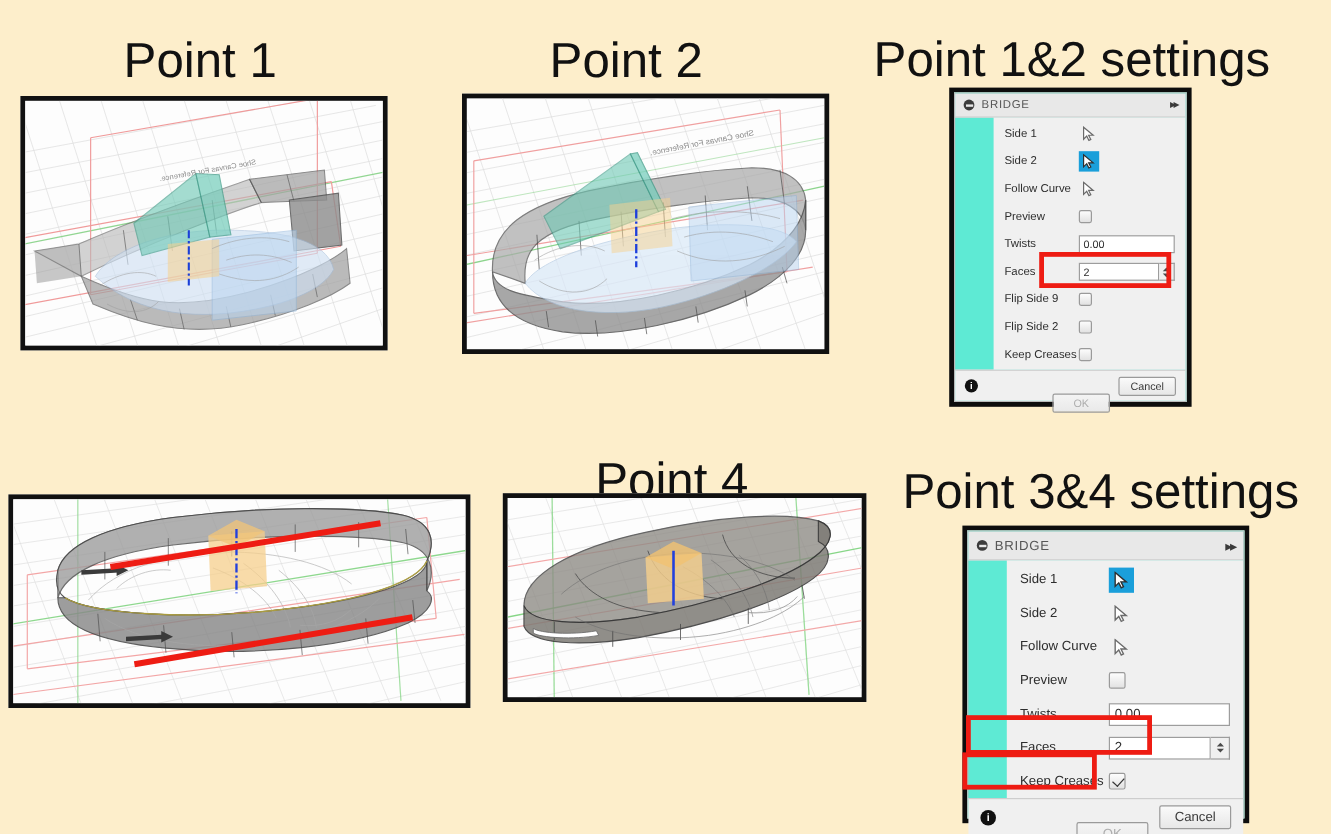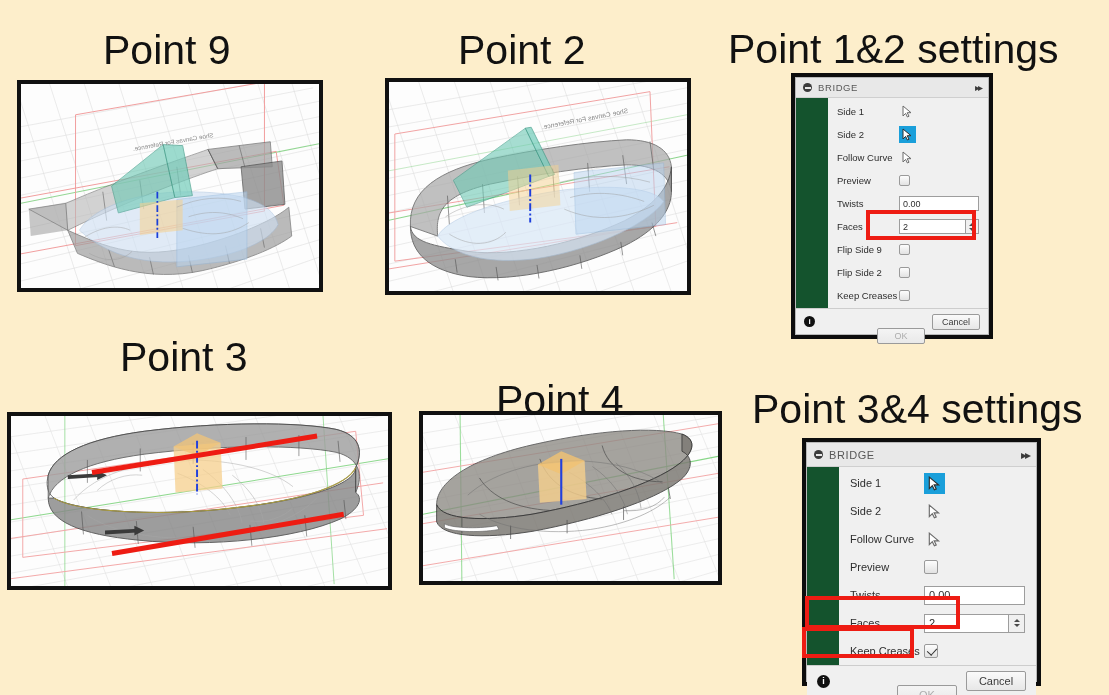--- a/index.html
+++ b/index.html
@@ -34,21 +34,21 @@
   .viewport svg{display:block;width:100%;height:100%;}
 
   
   .dialog-wrap{
     position:absolute;
     border:4px solid #0d0d0d;
     box-sizing:border-box;
     background:#f0f0f0;
   }
   .dlg{
-    background:#14532d;
+    background:#5eead4;
     border:1px solid #b9b9b9;
     box-sizing:border-box;
     width:100%;height:100%;
     display:flex;flex-direction:column;
     font-size:9.5px;
     color:#2b2b2b;
   }
   .dlg.big{font-size:11px;}
   .dlg-title{
     display:flex;align-items:center;
@@ -152,24 +152,23 @@
 
   
   .redbox{position:absolute;border:4px solid #ee1c13;box-sizing:border-box;pointer-events:none;}
   .redline{position:absolute;background:#ee1c13;}
 </style>
 </head>
 <body>
 
 <div class="stage">
 
-  <div class="heading" style="left:103px;top:30px;">Point 9</div>
+  <div class="heading" style="left:103px;top:30px;">Point 1</div>
   <div class="heading" style="left:458px;top:30px;">Point 2</div>
   <div class="heading" style="left:728px;top:29px;">Point 1&amp;2 settings</div>
-  <div class="heading" style="left:120px;top:337px;">Point 3</div>
   <div class="heading" style="left:496px;top:333px;margin-top:47px;">Point 4</div>
   <div class="heading" style="left:752px;top:389px;">Point 3&amp;4 settings</div>
 
   <div class="viewport" style="left:17px;top:80px;width:306px;height:212px;">
     <svg viewBox="0 0 306 212" preserveAspectRatio="none">
       <rect x="0" y="0" width="306" height="212" fill="#fdfdfd"></rect>
       <g stroke="#dcdcdc" stroke-width="0.6" fill="none">
         <path d="M-30 50 L290 -10"></path>
           <path d="M-30 68 L300 4"></path>
           <path d="M-30 86 L306 18"></path>

